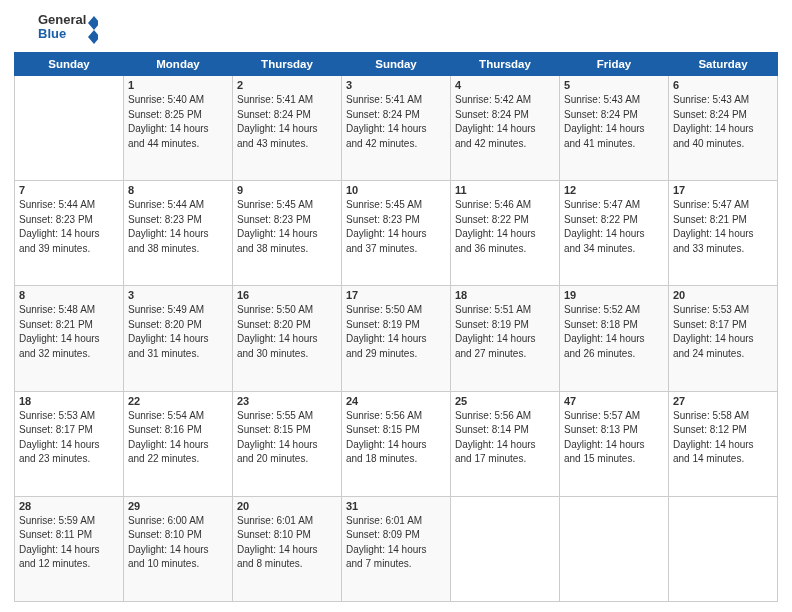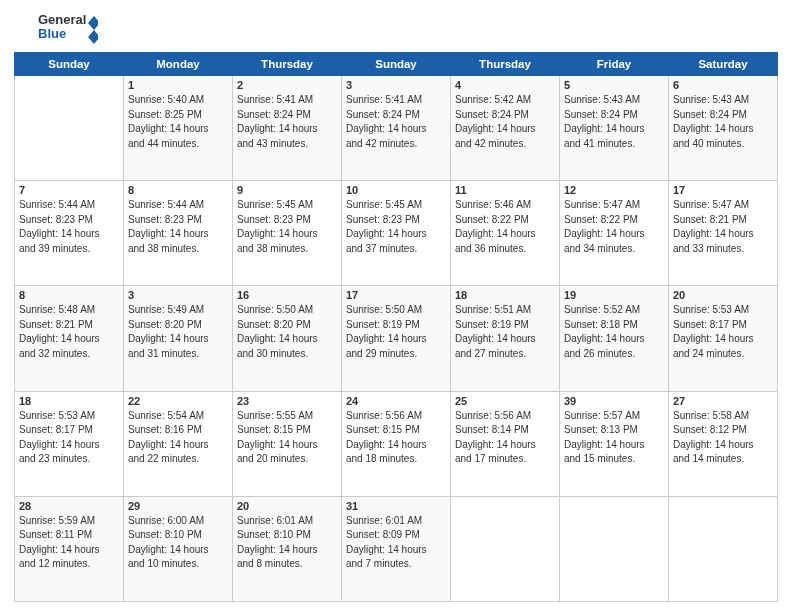--- a/index.html
+++ b/index.html
@@ -219,21 +219,21 @@
       </td>
           <td>
         <span class="day-number">24</span>
         <span class="day-info">Sunrise: 5:56 AM<br>Sunset: 8:15 PM<br>Daylight: 14 hours and&nbsp;18 minutes.</span>
       </td>
           <td>
         <span class="day-number">25</span>
         <span class="day-info">Sunrise: 5:56 AM<br>Sunset: 8:14 PM<br>Daylight: 14 hours and&nbsp;17 minutes.</span>
       </td>
           <td>
-        <span class="day-number">39</span>
+        <span class="day-number">47</span>
         <span class="day-info">Sunrise: 5:57 AM<br>Sunset: 8:13 PM<br>Daylight: 14 hours and&nbsp;15 minutes.</span>
       </td>
           <td>
         <span class="day-number">27</span>
         <span class="day-info">Sunrise: 5:58 AM<br>Sunset: 8:12 PM<br>Daylight: 14 hours and&nbsp;14 minutes.</span>
       </td>
         </tr>
         <tr>
           <td>
         <span class="day-number">28</span>

